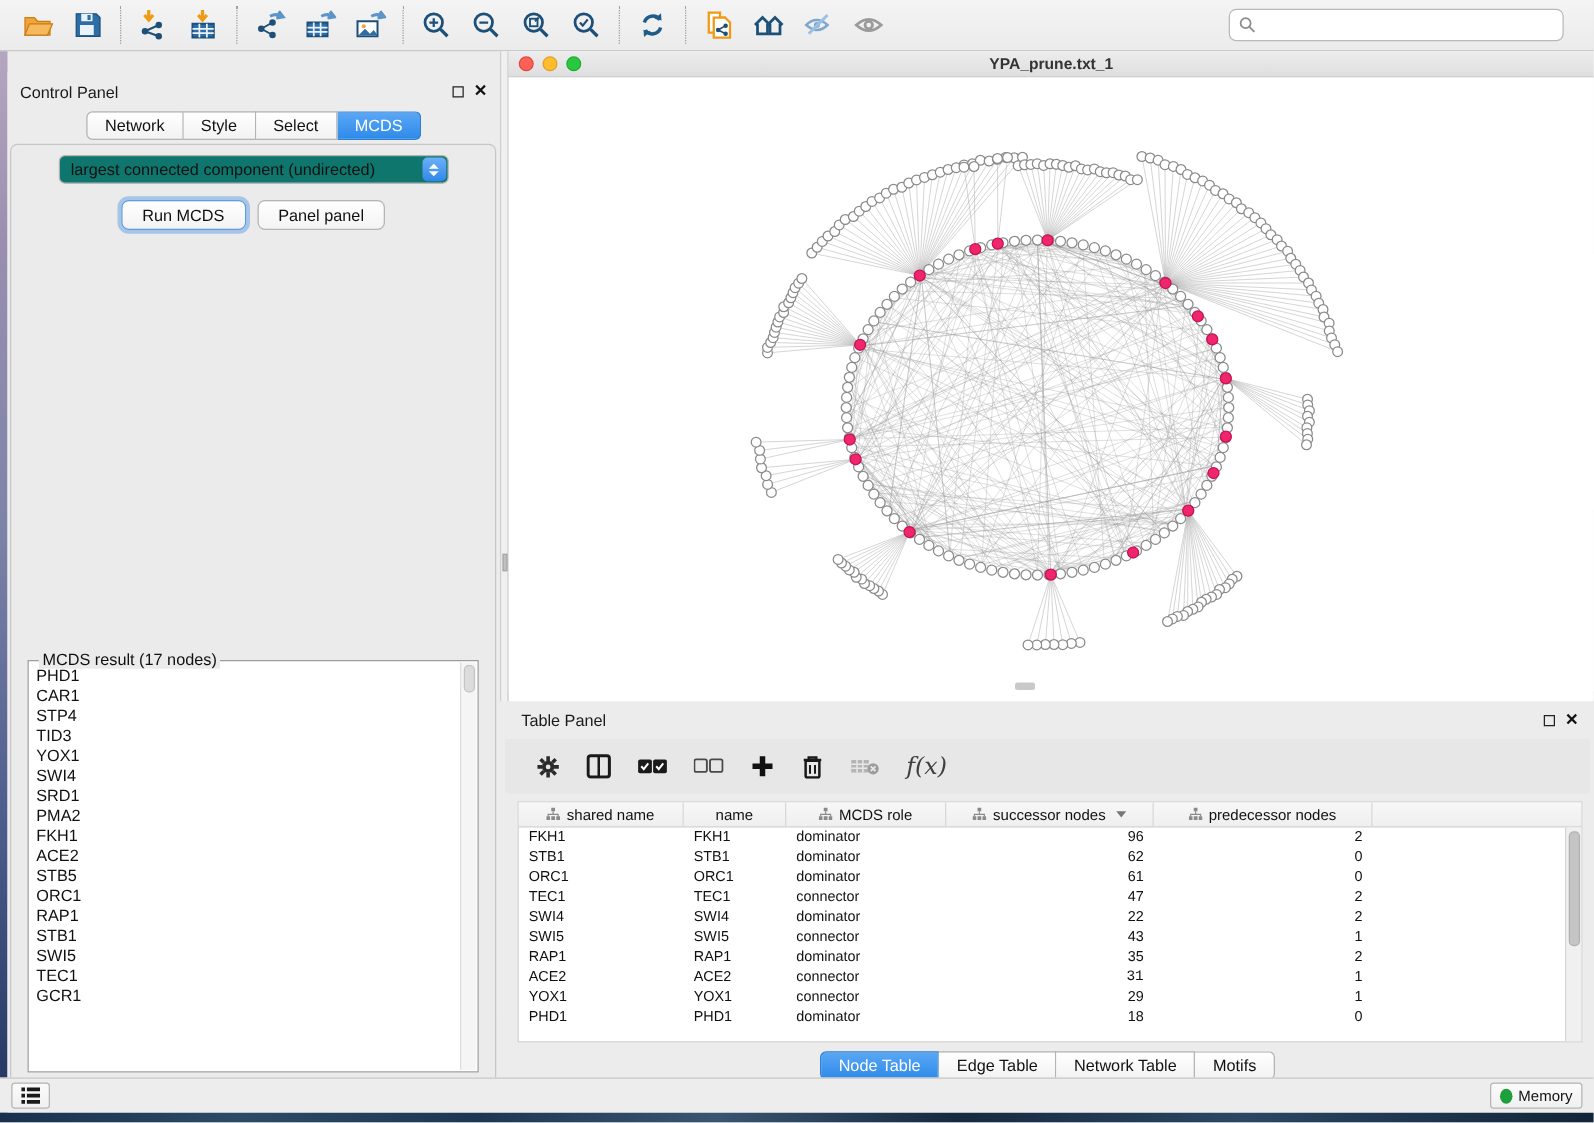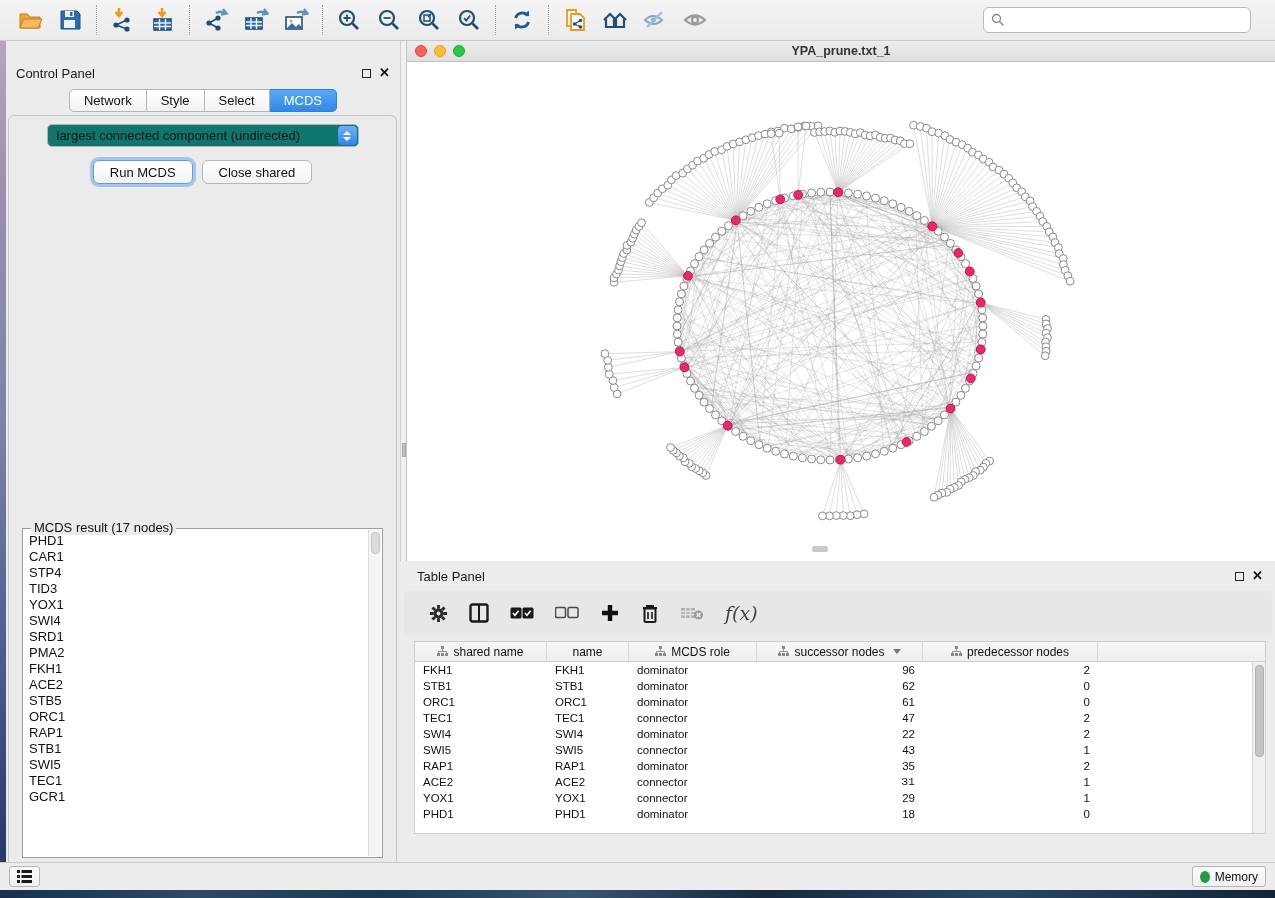--- a/index.html
+++ b/index.html
@@ -276,21 +276,21 @@
     <div class="cp-body">
       <div class="select-wrap">
         <span class="sel-text">largest connected component (undirected)</span>
         <span class="sel-stepper">
             <span class="tri-up"></span>
             <span class="tri-dn"></span>
           </span>
       </div>
       <div class="cp-buttons">
         <button class="mac-btn focused">Run MCDS</button>
-        <button class="mac-btn">Close shared</button>
+        <button class="mac-btn">Panel panel</button>
       </div>
       <div class="result-box">
         <span class="result-legend">MCDS result (17 nodes)</span>
         <div class="result-list" id="mcds-list">
             <div class="result-item">PHD1</div>
             <div class="result-item">CAR1</div>
             <div class="result-item">STP4</div>
             <div class="result-item">TID3</div>
             <div class="result-item">YOX1</div>
             <div class="result-item">SWI4</div>
@@ -1292,20 +1292,26 @@
             <div class="td" style="width: 128px;">dominator</div>
             <div class="td num" style="width: 166px;">18</div>
             <div class="td num" style="width: 175px;">0</div>
           </div>
         </div>
       <div class="tp-vscroll">
           <div class="tp-vthumb"></div>
         </div>
     </div>
 
+    <div class="tp-tabs" id="tp-tabs">
+        <div class="seg-tab active">Node Table</div>
+        <div class="seg-tab">Edge Table</div>
+        <div class="seg-tab">Network Table</div>
+        <div class="seg-tab">Motifs</div>
+      </div>
   </div>
 
   <div class="status-bar">
     <div class="sb-btn">
       <svg width="15" height="15" viewBox="0 0 15 15">
           <g fill="#1a1a1a">
             <rect x="0" y="1" width="3" height="3"></rect>
             <rect x="4.5" y="1" width="10.5" height="3"></rect>
             <rect x="0" y="6" width="3" height="3"></rect>
             <rect x="4.5" y="6" width="10.5" height="3"></rect>

